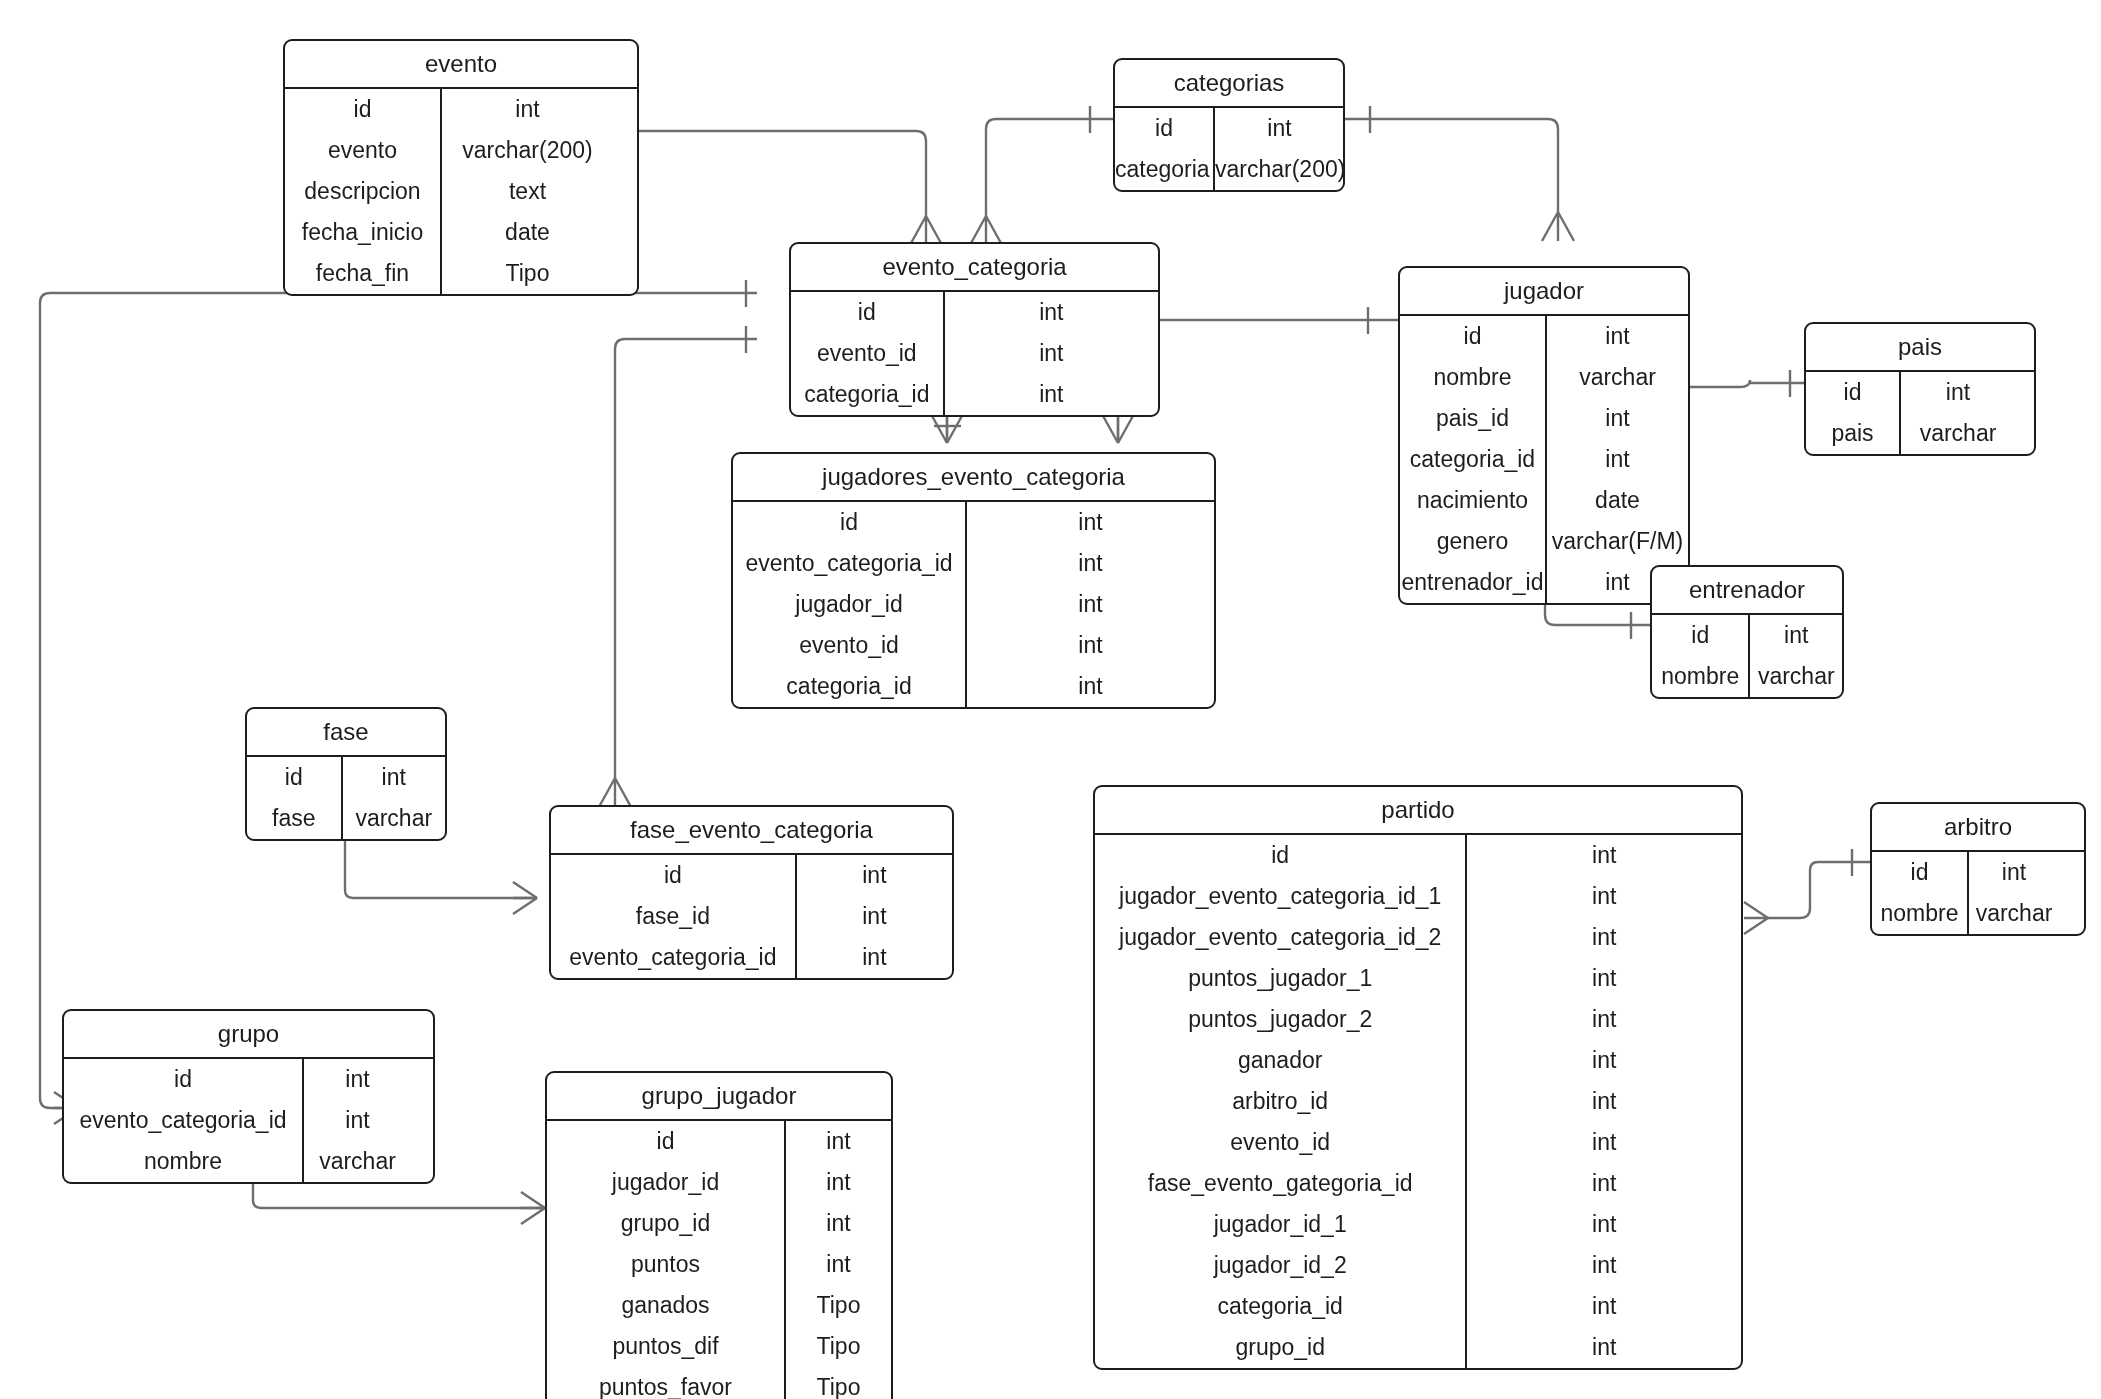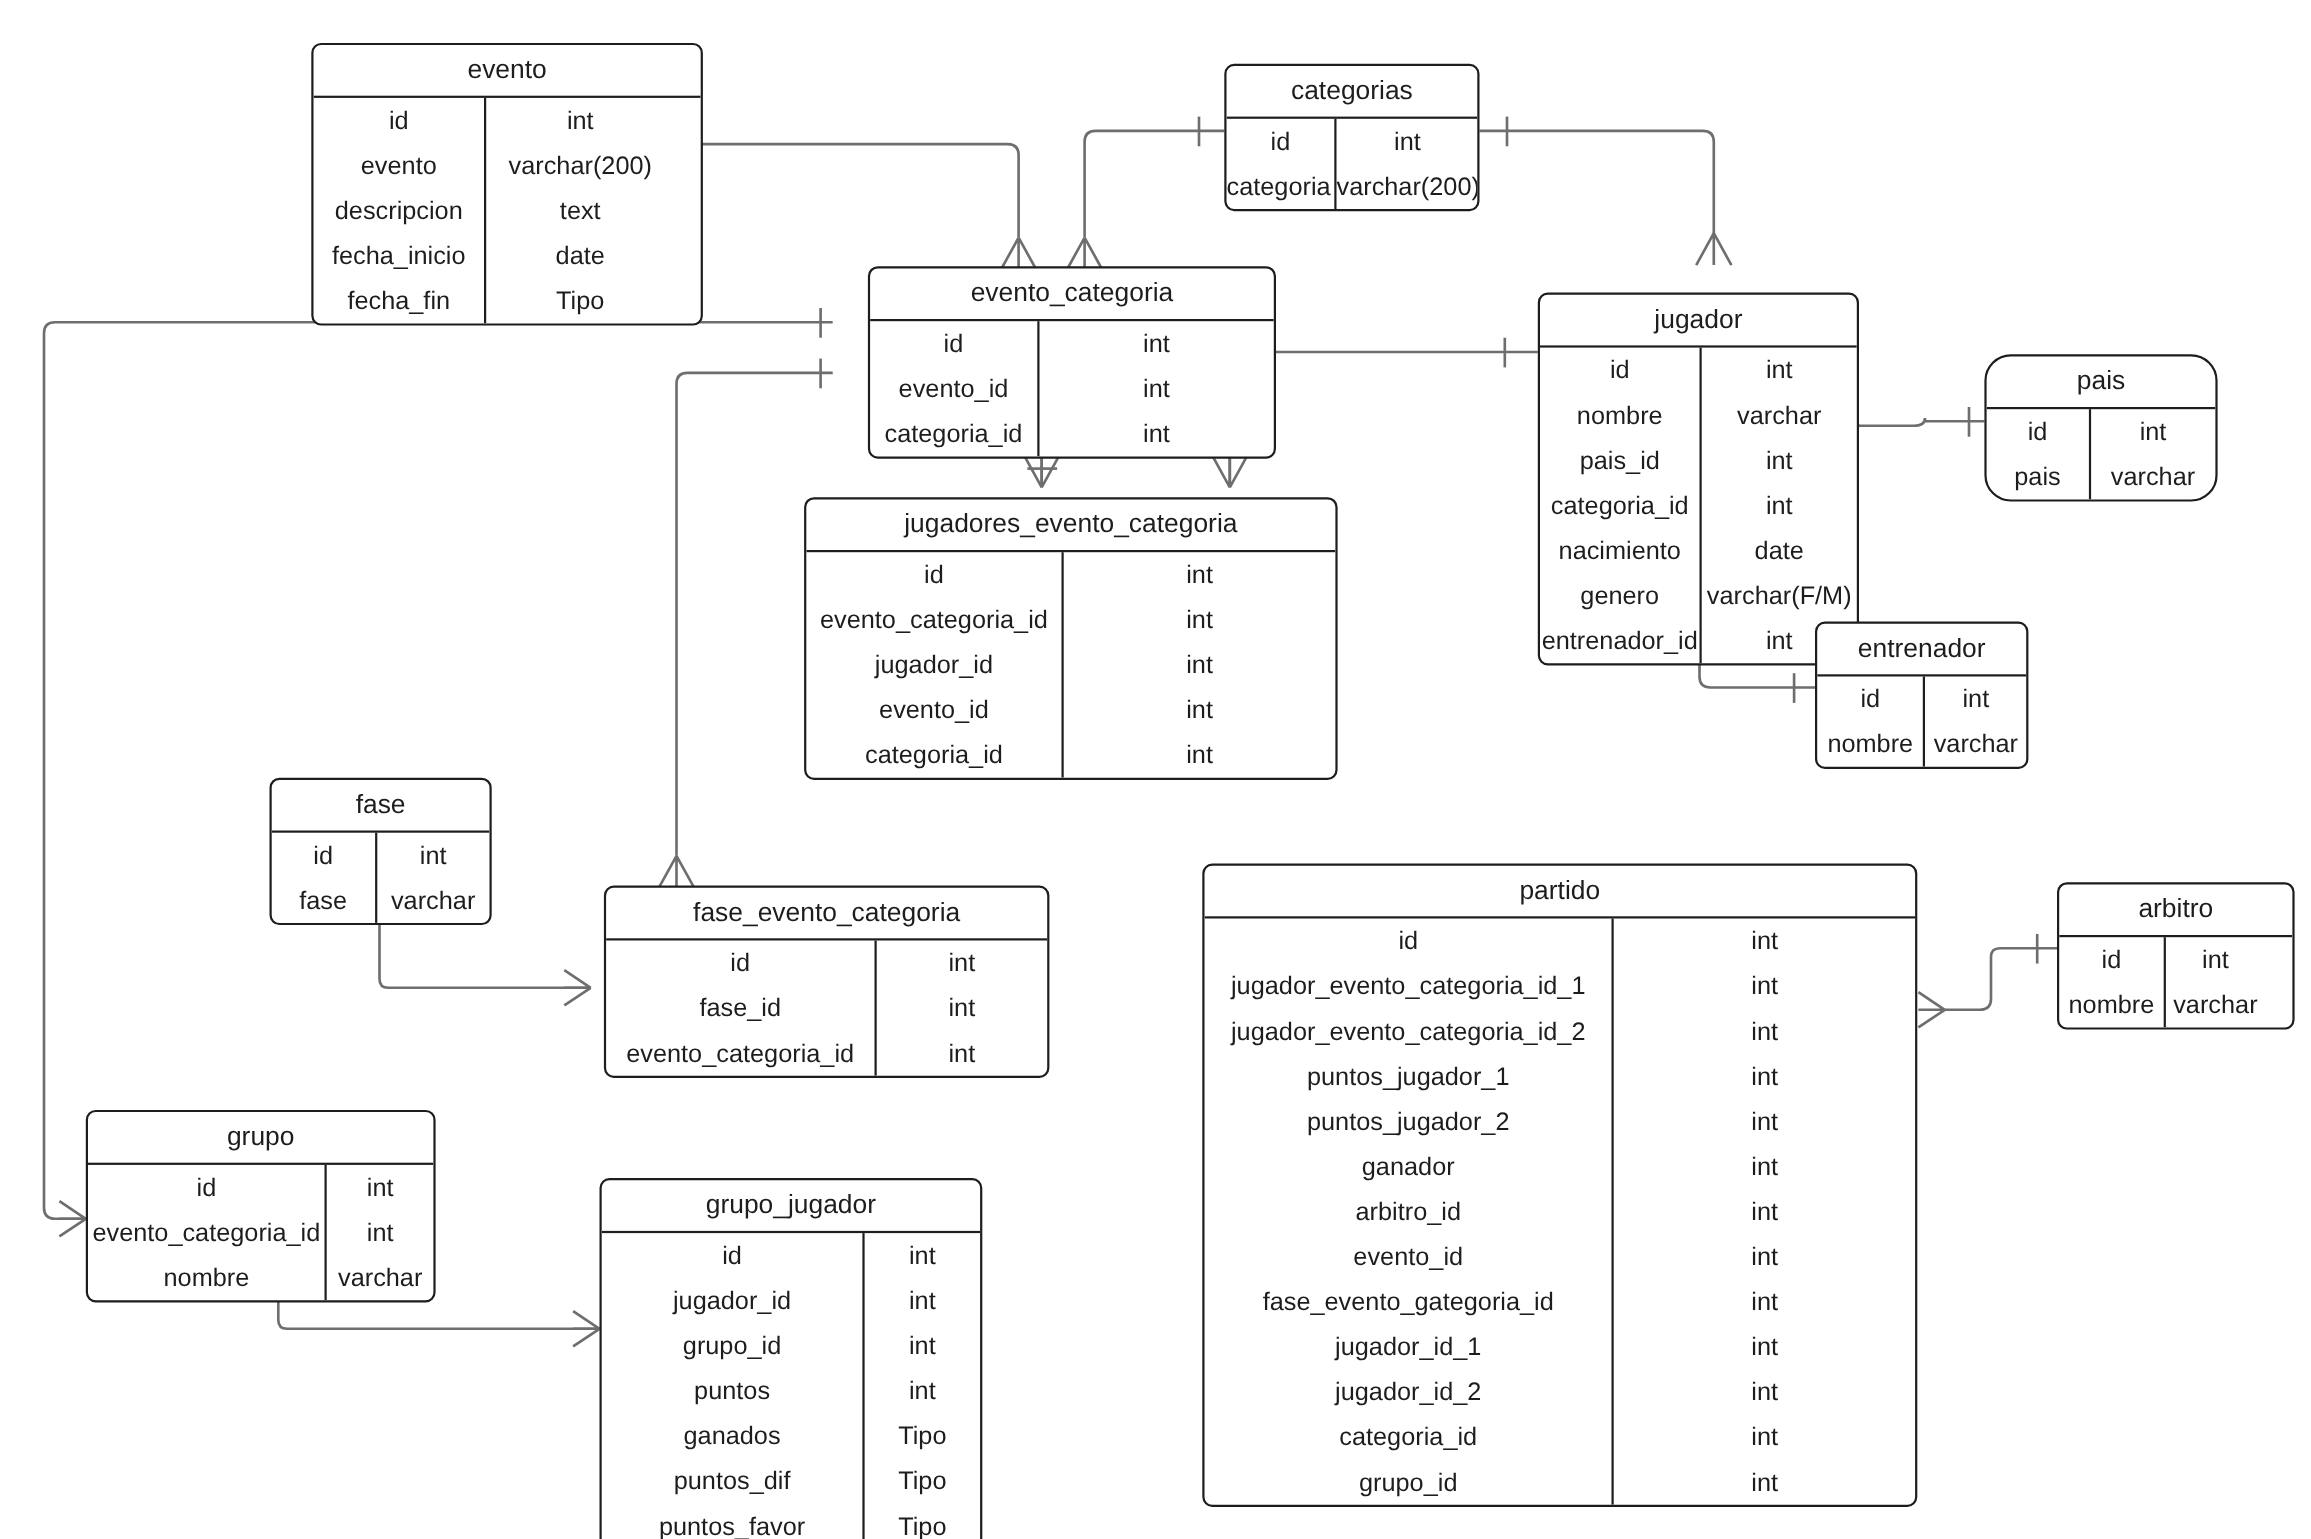--- a/index.html
+++ b/index.html
@@ -197,21 +197,21 @@
         <div class="cell">varchar</div>
         <div class="cell">int</div>
         <div class="cell">int</div>
         <div class="cell">date</div>
         <div class="cell" style="padding-left:0;padding-right:0;">varchar(F/M)</div>
         <div class="cell">int</div>
       </div>
     </div>
   </div>
 
-  <div class="entity" style="left:1804px; top:322px; width:212px;border-radius:24px;">
+  <div class="entity" style="left:1804px; top:322px; width:232px;">
     <div class="ent-title">pais</div>
     <div class="ent-body">
       <div class="col-names" style="width:93px;">
         <div class="cell">id</div>
         <div class="cell">pais</div>
       </div>
       <div class="col-types" style="width:114px;">
         <div class="cell">int</div>
         <div class="cell">varchar</div>
       </div>
@@ -325,21 +325,21 @@
         <div class="cell">id</div>
         <div class="cell" style="padding-left:0;padding-right:0;">nombre</div>
       </div>
       <div class="col-types" style="width:90px;">
         <div class="cell">int</div>
         <div class="cell" style="padding-left:0;padding-right:0;">varchar</div>
       </div>
     </div>
   </div>
 
-  <div class="entity" style="left:78px; top:1009px; width:318px;">
+  <div class="entity" style="left:62px; top:1009px; width:373px;">
     <div class="ent-title">grupo</div>
     <div class="ent-body">
       <div class="col-names" style="width:238px;">
         <div class="cell">id</div>
         <div class="cell">evento_categoria_id</div>
         <div class="cell">nombre</div>
       </div>
       <div class="col-types" style="width:107px;">
         <div class="cell">int</div>
         <div class="cell">int</div>

